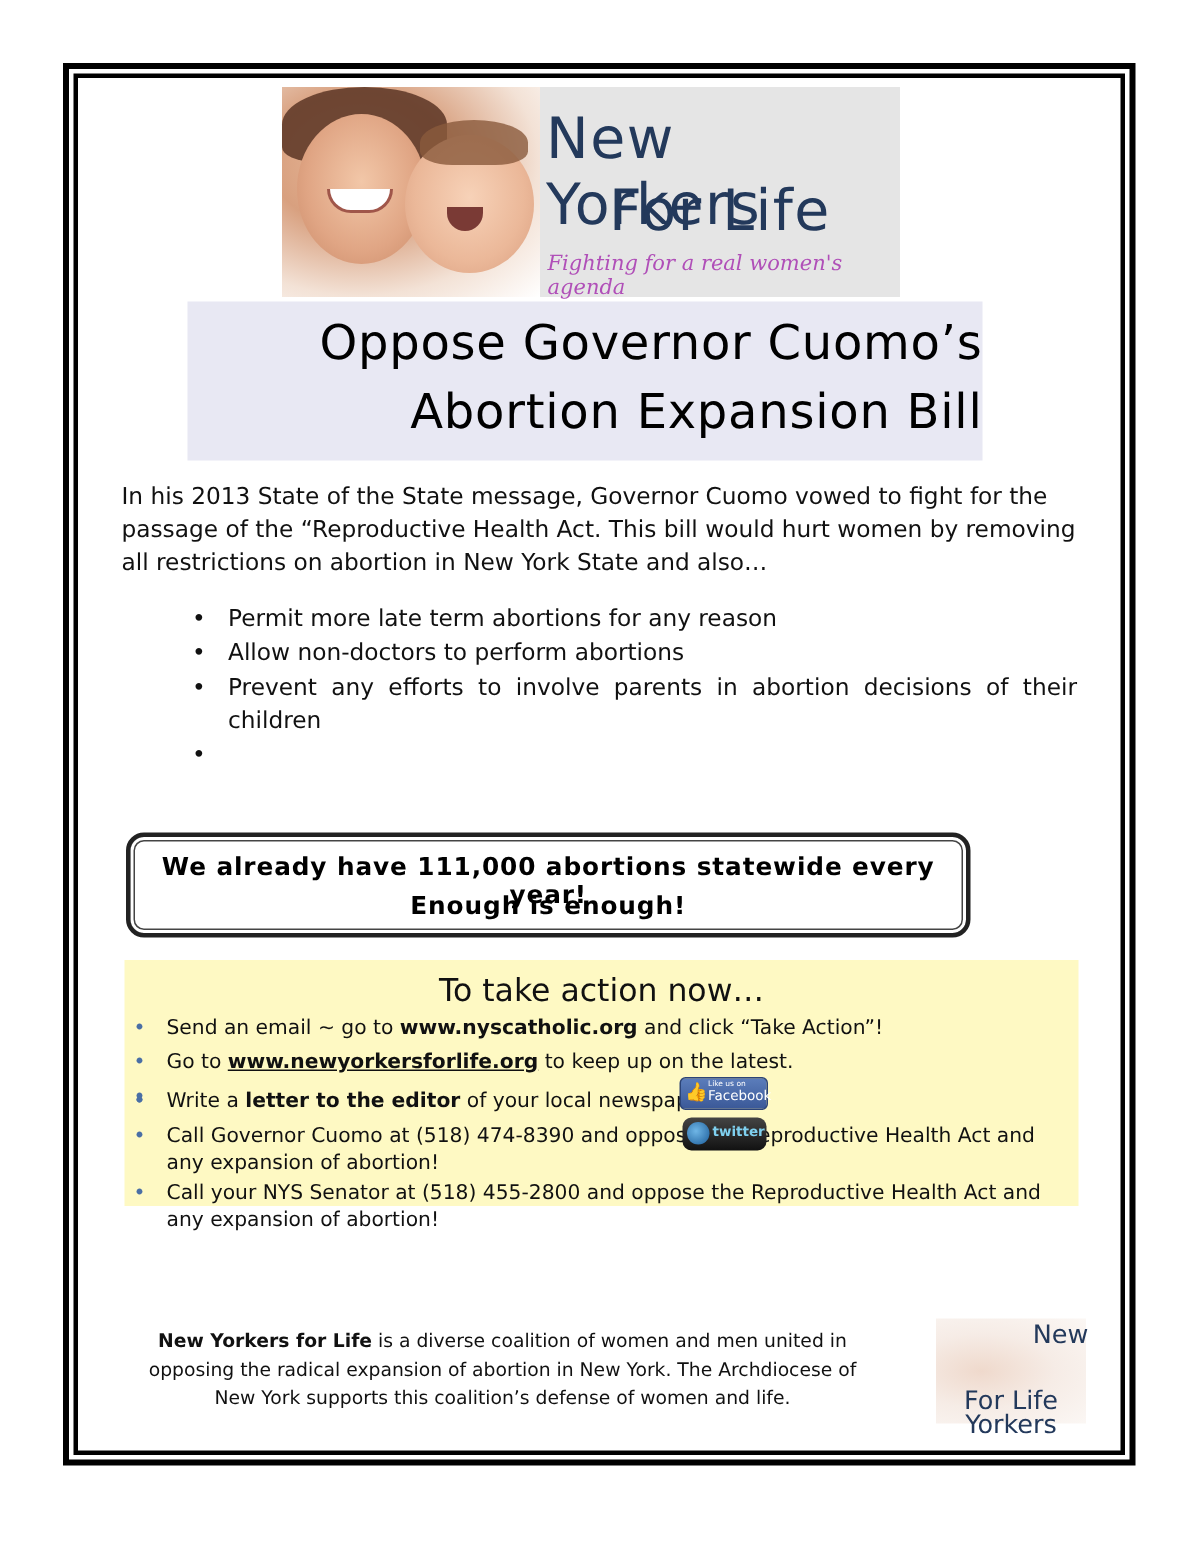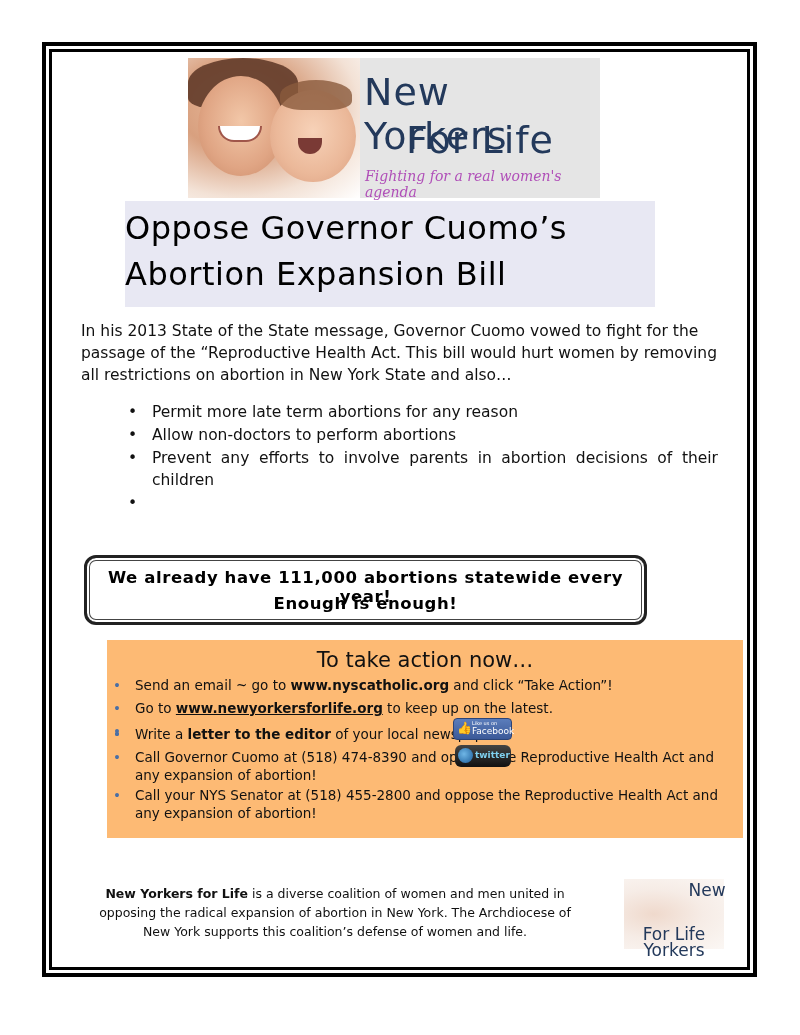--- a/index.html
+++ b/index.html
@@ -26,42 +26,42 @@
   .photo .smile2 { position:absolute; left:110px; top:80px; width:24px; height:16px; border-radius:0 0 14px 14px; background:#7a3a35; }
   .brand-1, .brand-2 { position:absolute; font-family:"DejaVu Sans", sans-serif; color:#23395b;
                        letter-spacing:1px; font-weight:normal; }
   .brand-1 { left:176px; top:12px; font-size:38px; }
   .brand-2 { left:218px; top:60px; font-size:38px; }
   .tagline { position:absolute; left:160px; top:110px; font-family:"DejaVu Serif", serif; font-style:italic;
              font-size:14px; color:#b04fb8;margin-left:17px; }
 
   
   .title-box { position:absolute; left:125px; top:201px; width:530px; height:106px; background:#e8e8f3; }
-  .title-line { position:absolute; left:0; width:100%; text-align:left; font-size:32px; color:#000;
+  .title-line { position:absolute; left:0; width:100%; text-align:right; font-size:32px; color:#000;
                 font-family:"DejaVu Sans", sans-serif; letter-spacing:.5px; }
   .title-line.l1 { top:8px; }
   .title-line.l2 { top:54px; }
 
   
   .intro { position:absolute; left:81px; top:320px; width:640px; font-size:15.5px; line-height:22px; color:#111; }
 
   .bullets { position:absolute; left:128px; top:401px; width:590px; margin:0; padding:0; list-style:none;
              font-size:15.5px; line-height:22px; text-align:justify; }
   .bullets li { position:relative; padding-left:24px; margin:0 0 1px 0; }
   .bullets li .dot { position:absolute; left:0; top:0; }
 
   
   .callout { position:absolute; left:84px; top:555px; width:563px; height:70px; border:3px solid #222;
              border-radius:12px; box-sizing:border-box; box-shadow: inset 0 0 0 2px #fff, inset 0 0 0 3px #444; background:#fff; }
   .callout-line { position:absolute; left:0; width:100%; text-align:center; font-weight:bold; font-size:16.5px; color:#000; }
   .callout-line.c1 { top:10px; letter-spacing:.6px; }
   .callout-line.c2 { top:36px; letter-spacing:.6px; }
 
   
-  .action { position:absolute; left:83px; top:640px; width:636px; height:198px; background:#fdba74;margin-left:24px; }
+  .action { position:absolute; left:83px; top:640px; width:636px; height:164px; background:#fef9c3; }
   .action-title { position:absolute; left:0; top:8px; width:100%; text-align:center; font-size:21px; color:#111; }
   .action-list { position:absolute; left:0; top:36px; width:636px; margin:0; padding:0; list-style:none;
                  font-size:13.5px; line-height:18px; color:#111; }
   .action-list li { position:relative; padding-left:28px; margin-bottom:5px; }
   .action-list li .dot { position:absolute; left:6px; top:0; color:#4a6fa5; }
   .action-list .b { font-weight:bold; }
   .action-list .u { font-weight:bold; text-decoration:underline; }
 
   .fb-badge { position:absolute; left:453px; top:718px; width:59px; height:22px; border-radius:4px;
               background:linear-gradient(#5b7dbb,#3b5998); border:1px solid #2c4477; color:#fff;

